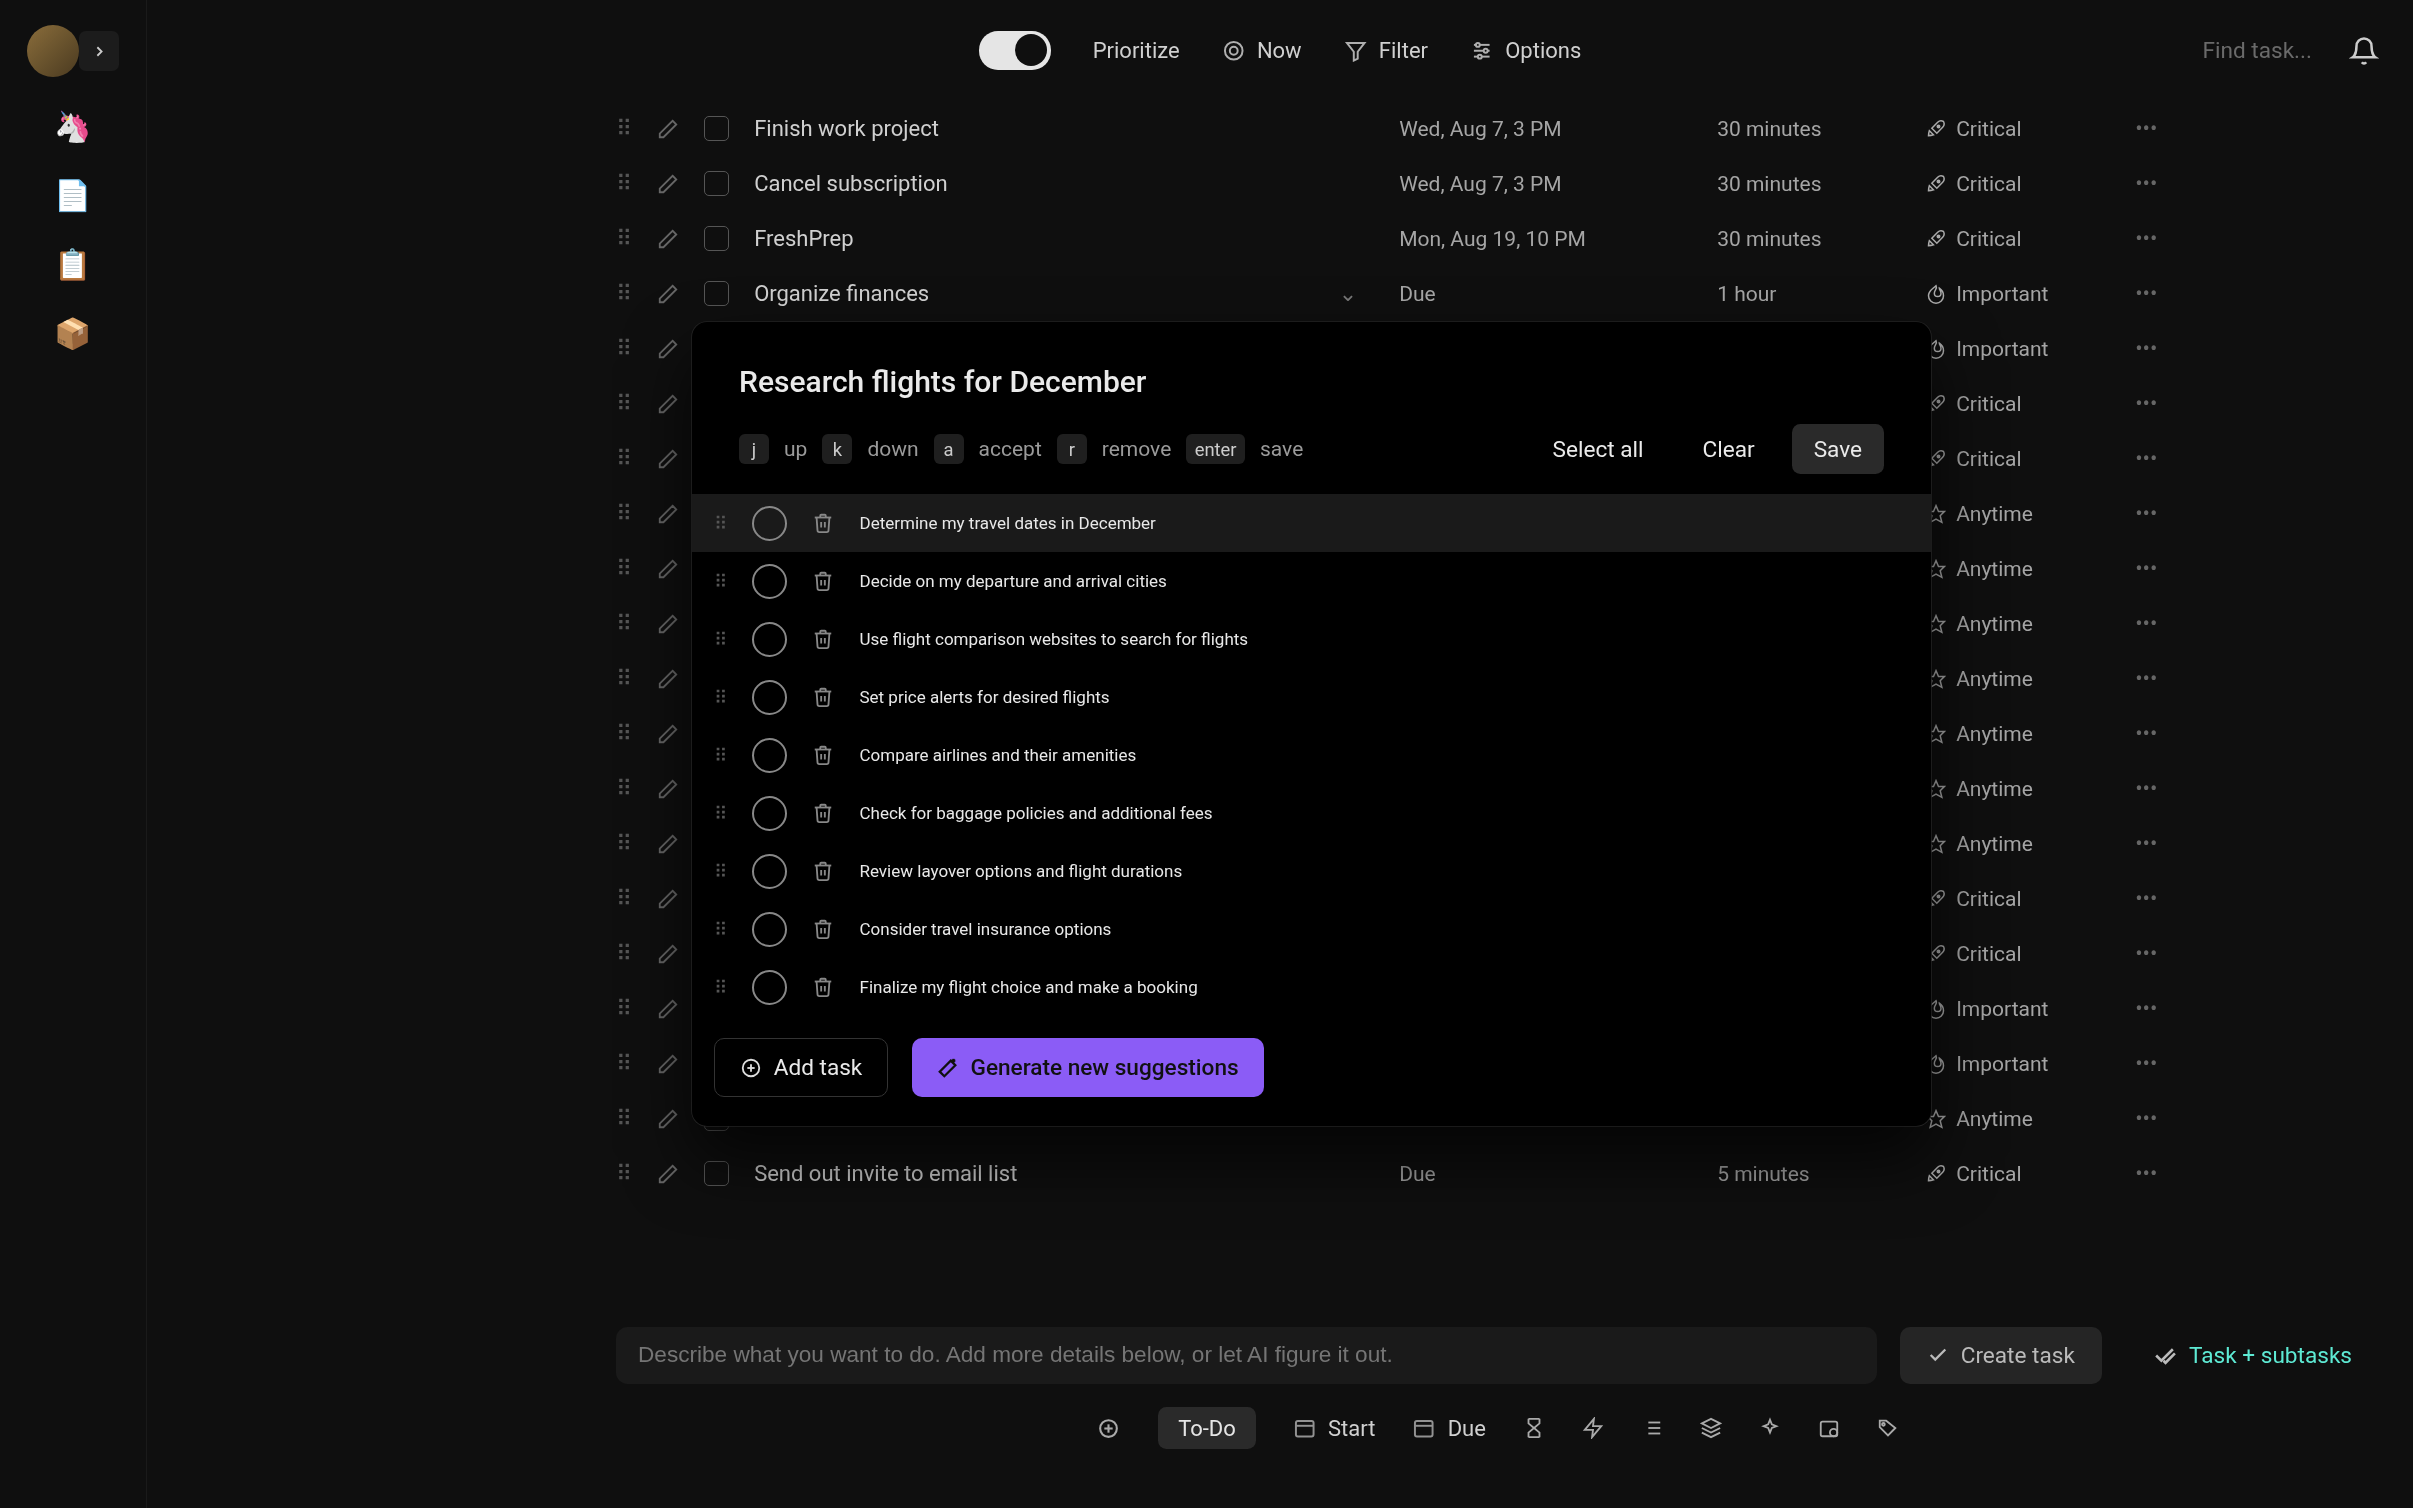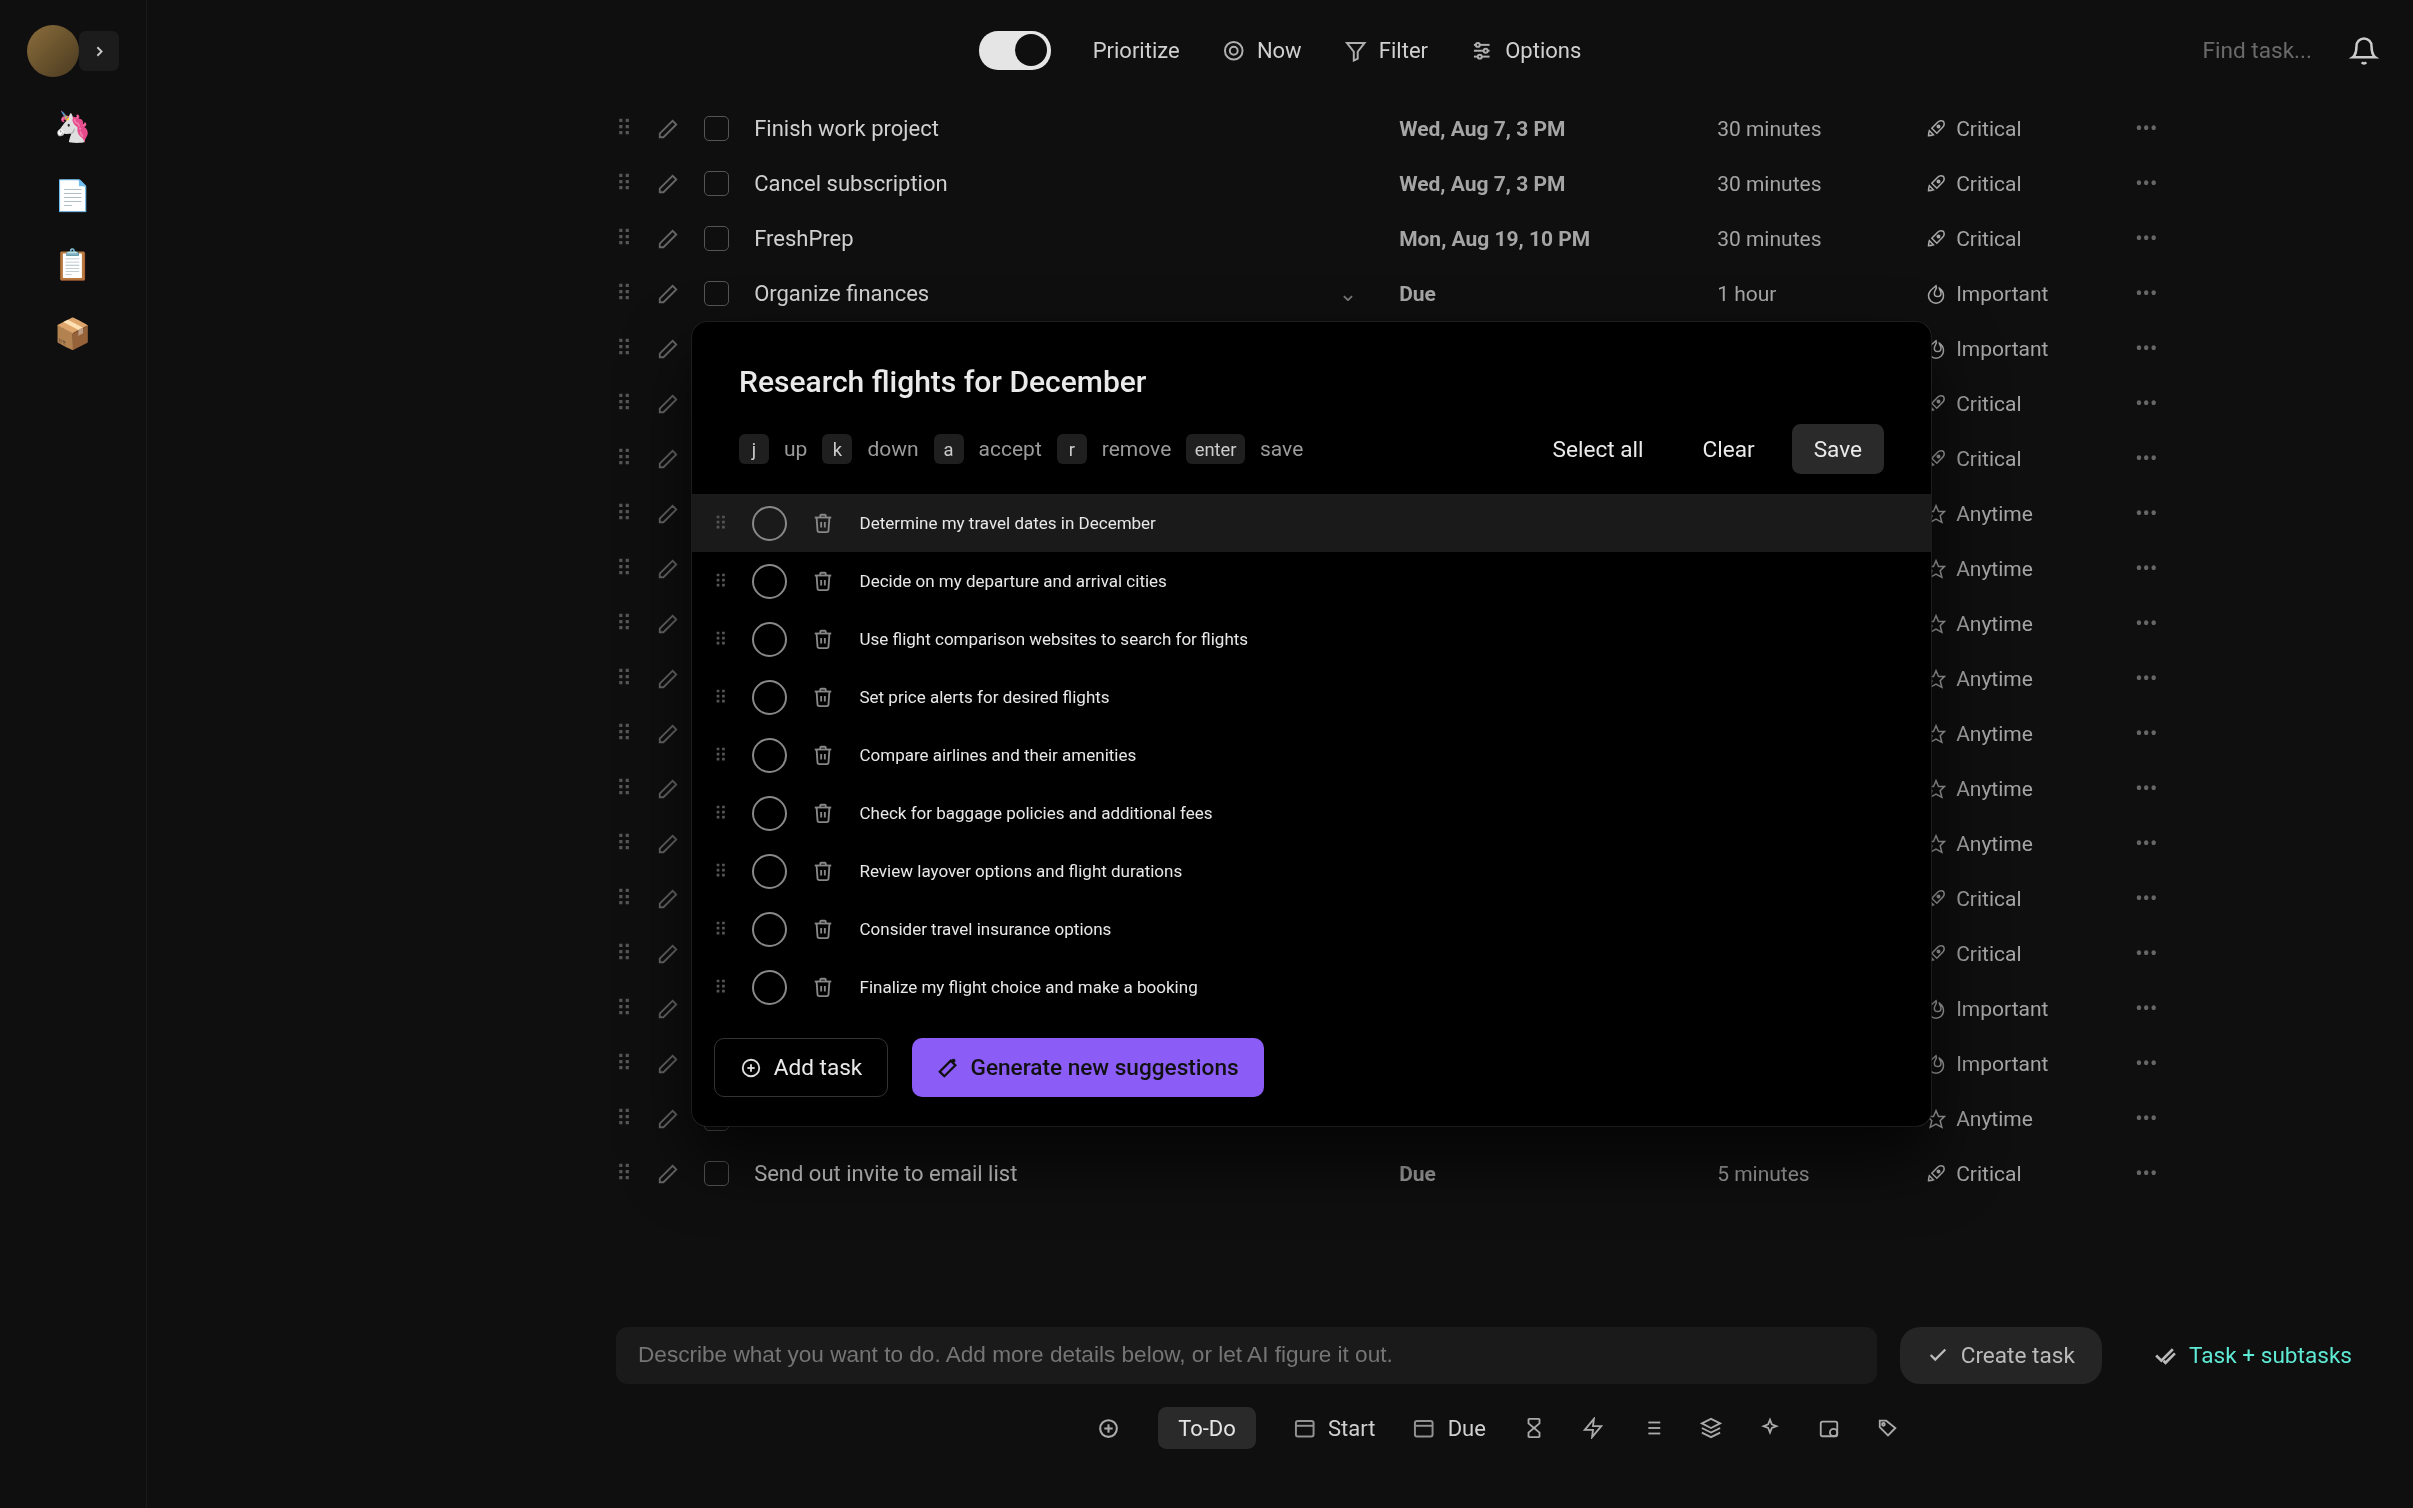--- a/index.html
+++ b/index.html
@@ -60,21 +60,21 @@
 .row{
   display:flex;align-items:center;height:55px;gap:25px;
   color:#d0d0d0;
 }
 .row .handle{color:#555;}
 .row .edit{color:#555;}
 .row .cb{
   width:25px;height:25px;border:1.7px solid #555;border-radius:5px;
 }
 .row .title{flex:0 0 620px;}
-.row .date{flex:0 0 293px;color:#a5a5a5;font-size:21px;font-weight:bold;}
+.row .date{flex:0 0 293px;color:#a5a5a5;font-size:21px;}
 .row .dur{flex:0 0 184px;color:#a5a5a5;font-size:21px;}
 .row .prio{display:flex;align-items:center;gap:10px;color:#a5a5a5;font-size:21px;flex:0 0 184px;}
 .row .more{color:#666;}
 .chev{color:#777;}
 .modal-backdrop{
   position:absolute;inset:0;pointer-events:none;
 }
 .modal{
   position:absolute;left:545px;top:322px;width:1239px;
   background:#000;border-radius:15px;
@@ -125,21 +125,21 @@
 .compose{
   display:flex;gap:23.5px;align-items:center;
 }
 .compose input{
   flex:1;height:57px;border-radius:11.7px;
   background:#1a1a1a;border:none;color:#888;
   padding:0 22px;font-size:22.6px;
 }
 .cbtn{
   display:flex;align-items:center;gap:11.7px;
-  height:57px;padding:0 27px;border-radius:20px;
+  height:57px;padding:0 27px;border-radius:10px;
   font-size:22.6px;background:#252525;color:#bbb;
 }
 .cbtn.ghost{background:transparent;color:#5eead4;}
 .actionbar{
   display:flex;gap:37px;align-items:center;justify-content:center;
   color:#999;
 }
 .pill{
   background:#2a2a2a;padding:8.4px 20px;border-radius:8.4px;color:#e5e5e5;
 }

